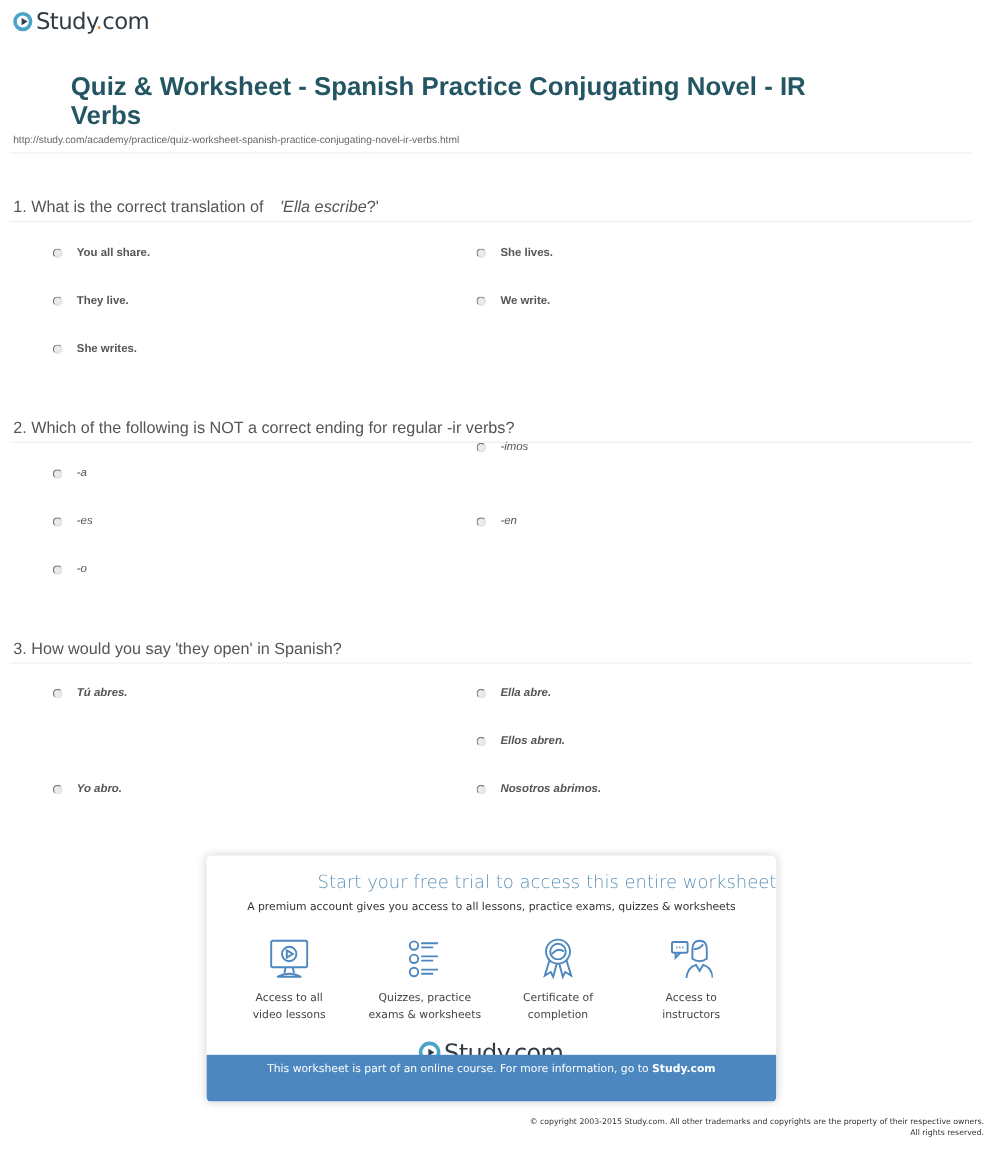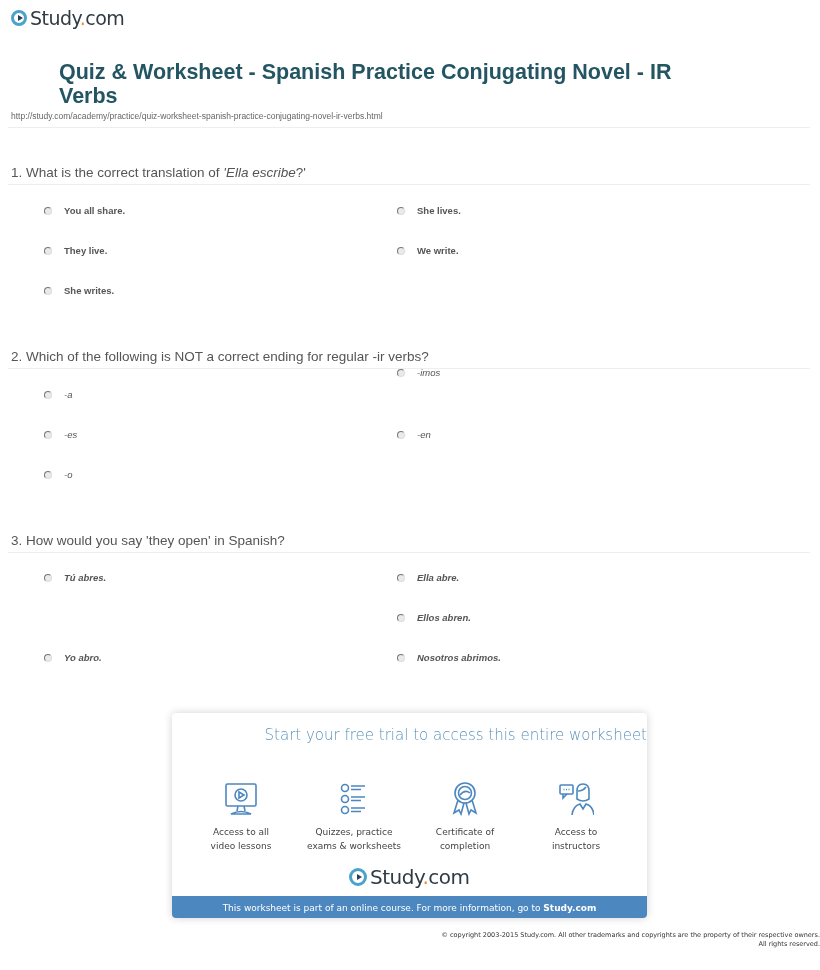--- a/index.html
+++ b/index.html
@@ -15,40 +15,40 @@
     #top-logo { left: 11px; top: 7px; }
     #top-logo .mark { width: 16px; height: 16px; border: 3px solid #4aa3c8; background: #fff; }
     #top-logo .mark::after { left: 4px; top: 2px; border-width: 3.5px 0 3.5px 5px; }
     #top-logo .word { font-size: 19px; margin-left: 3px; }
 
     .page-title { position: absolute; left: 11px; top: 60px; width: 620px; font-size: 21.5px; font-weight: bold; color: #235563; line-height: 24px; margin-left: 48px; }
     .page-url { position: absolute; left: 11px; top: 111px; font-size: 8.5px; color: #666; }
     .hr { position: absolute; left: 8px; right: 10px; height: 1px; background: #eeeeee; }
 
     .question { position: absolute; left: 11px; font-size: 13.5px; color: #555; }
-    .question em { font-style: italic; }
+    .question em { font-style: italic; margin-left: 10px; }
 
     .opt { position: absolute; display: flex; align-items: center; font-size: 9.5px; font-weight: bold; color: #555; }
     .opt.italic span.lbl { font-style: italic; }
     .opt.italic-light span.lbl { font-style: italic; font-weight: normal; }
     .radio { width: 8px; height: 8px; border-radius: 50%; border: 1.5px solid #777; border-right-color: #ddd; border-bottom-color: #ddd; background: #eaeaea; margin-right: 12px; display: inline-block; }
 
     .promo { position: absolute; left: 172px; top: 713px; width: 475px; height: 205px; background: #fff; border-radius: 4px; box-shadow: 0 0 8px rgba(0,0,0,0.18); overflow: hidden; }
     .promo-title { position: absolute; left: 0; right: 0; top: 13px; text-align: right; font-family: "DejaVu Sans", sans-serif; font-size: 15px; color: #5d93b8; font-weight: 300; padding-left: 27px; }
     .promo-sub { position: absolute; left: 0; right: 0; top: 38px; text-align: center; font-family: "DejaVu Sans", sans-serif; font-size: 9px; color: #333; }
     .feature { position: absolute; top: 68px; width: 110px; text-align: center; }
     .feature svg { display: block; margin: 0 auto; }
     .feature .ftxt { font-family: "DejaVu Sans", sans-serif; font-size: 9px; color: #444; line-height: 14px; margin-top: 8px; }
 
     #promo-logo { left: 177px; top: 152px; }
     #promo-logo .mark { width: 18px; height: 18px; border: 3px solid #4aa3c8; background: #fff; }
     #promo-logo .mark::after { left: 5px; top: 3px; border-width: 3.5px 0 3.5px 5px; }
     #promo-logo .word { font-size: 20px; margin-left: 3px; }
 
-    .promo-bar { position: absolute; left: 0; right: 0; bottom: 0; height: 22px; background: #4d87bf; color: #fff; text-align: center; font-family: "DejaVu Sans", sans-serif; font-size: 9px; line-height: 25px; }
+    .promo-bar { position: absolute; left: 0; right: 0; bottom: 0; height: 39px; background: #4d87bf; color: #fff; text-align: center; font-family: "DejaVu Sans", sans-serif; font-size: 9px; line-height: 25px; }
     .promo-bar b { font-weight: bold; }
 
     .copyright { position: absolute; left: 0; right: 0; top: 931px; text-align: right; font-family: "DejaVu Sans", sans-serif; font-size: 6.5px; color: #333; line-height: 9px; }
   </style>
 </head>
 <body>
 
 <div class="logo" id="top-logo">
   <span class="mark"></span>
   <span class="word"><span>Study</span><span class="dot">.</span><span>com</span></span>
@@ -125,20 +125,21 @@
     <span class="radio"></span>
     <span class="lbl">Yo abro.</span>
   </div>
 <div class="opt italic" style="left:397px;top:652px">
     <span class="radio"></span>
     <span class="lbl">Nosotros abrimos.</span>
   </div>
 
 <div class="promo">
   <div class="promo-title">Start your free trial to access this entire worksheet</div>
+  <div class="promo-sub">A premium account gives you access to all lessons, practice exams, quizzes &amp; worksheets</div>
 
   <div class="feature" style="left:14px">
     <svg width="36" height="36" viewBox="0 0 36 36" fill="none" stroke="#4d87bf" stroke-width="1.6">
       <rect x="3" y="3" width="30" height="22" rx="1.5"></rect>
       <circle cx="18" cy="14" r="6"></circle>
       <path d="M16 11 L21 14 L16 17 Z"></path>
       <path d="M15 25 L14 30 M21 25 L22 30"></path>
       <path d="M8 33 Q18 28 28 33 Z"></path>
     </svg>
     <div class="ftxt">

